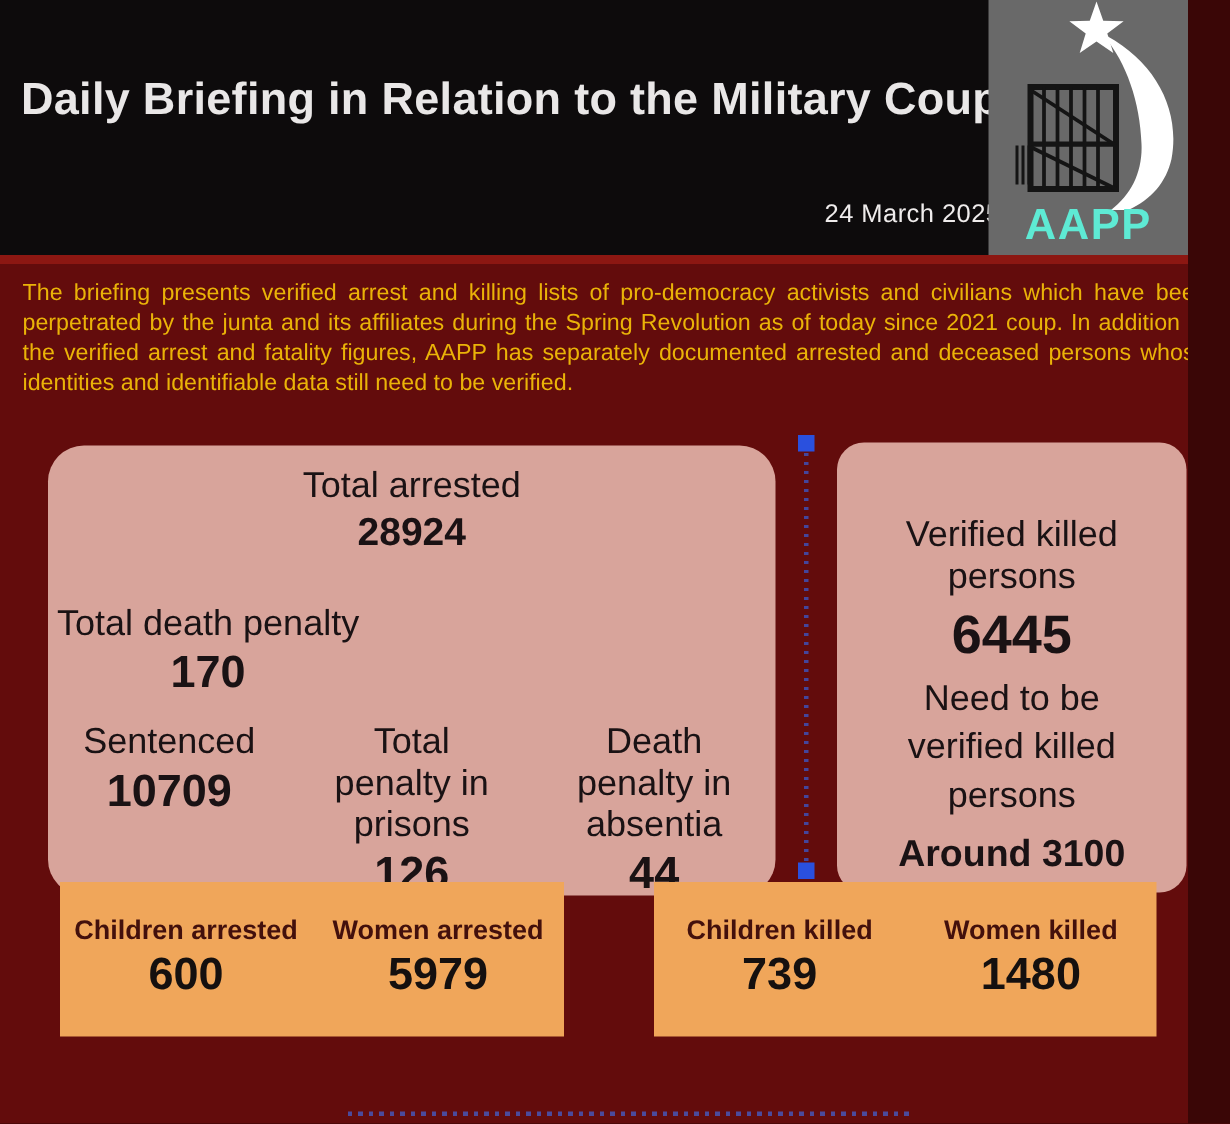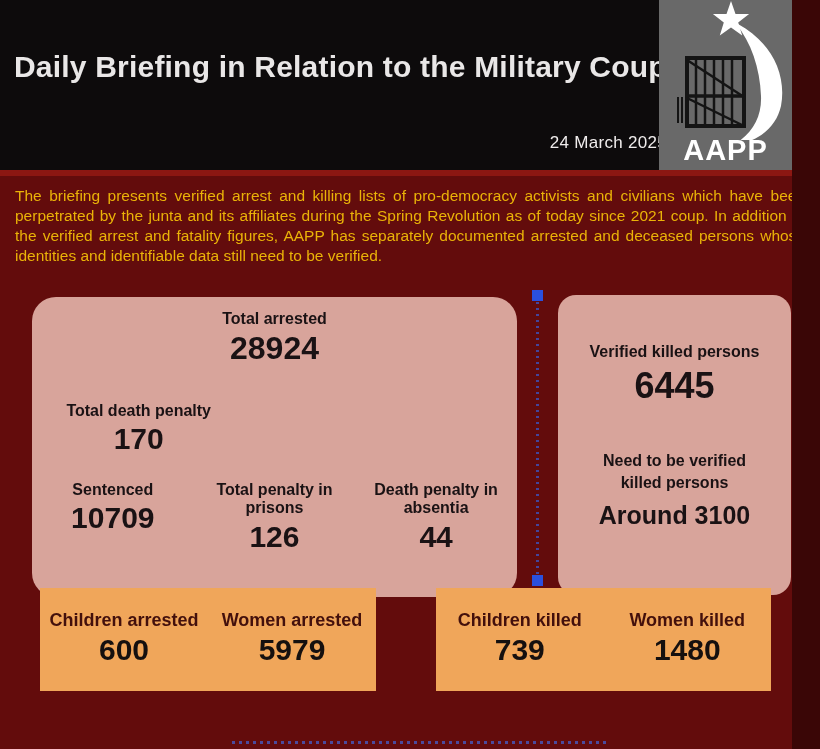--- a/index.html
+++ b/index.html
@@ -17,37 +17,37 @@
   .date{
     position:absolute;top:133px;right:153px;
     font-size:17px;color:#efecec;letter-spacing:.3px;
   }
   .logo-box{
     position:absolute;top:0;right:0;width:133px;height:171px;background:#696969;
   }
   .logo-box svg{position:absolute;top:0;left:0;}
   .logo-text{
     position:absolute;bottom:4px;left:0;width:100%;
-    text-align:center;font-size:29px;font-weight:bold;color:#ffffff;letter-spacing:1px;
+    text-align:center;font-size:29px;font-weight:bold;color:#5eead4;letter-spacing:1px;
   }
   .top-strip{position:absolute;top:170px;left:0;width:820px;height:6px;background:#8c1712;}
   
   .intro{
     position:absolute;left:15px;top:186px;width:790px;
     color:#eab308;font-size:15.5px;line-height:1.29;text-align:justify;margin:0;
   }
   
   .panel{position:absolute;background:#d8a49b;color:#1a1214;}
   .arrest-panel{left:32px;top:297px;width:485px;height:300px;border-radius:24px;}
   .killed-panel{left:558px;top:295px;width:233px;height:300px;border-radius:18px;text-align:center;}
-  .stat .label{font-size:16px;font-weight:bold;line-height:1.15;}
+  .stat .label{font-size:24px;font-weight:normal;line-height:1.15;}
   .stat .value{font-size:30px;font-weight:bold;line-height:1.15;margin-top:2px;}
   .stat{text-align:center;}
   .row1{position:absolute;top:13px;left:0;width:100%;}
-  .row1 .value{font-size:32px;}
+  .row1 .value{font-size:26px;}
   .row2{position:absolute;top:105px;left:0;width:100%;display:flex;}
   .row2 .stat:nth-child(1){width:44%;}
   .row2 .stat:nth-child(2){width:56%;}
   .row3{position:absolute;top:184px;left:0;width:100%;display:flex;align-items:flex-start;}
   .row3 .stat{width:33.33%;}
   .row3 .label{max-width:130px;margin:0 auto;}
   .killed-panel .k1{position:absolute;top:48px;left:0;width:100%;}
   .killed-panel .k1 .value{font-size:36px;margin-top:4px;}
   .killed-panel .k2{position:absolute;top:155px;left:0;width:100%;}
   .killed-panel .k2 .label{max-width:185px;margin:0 auto;line-height:1.35;}

